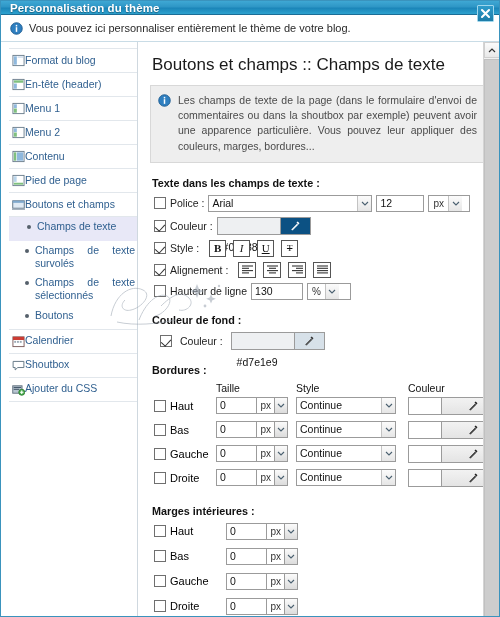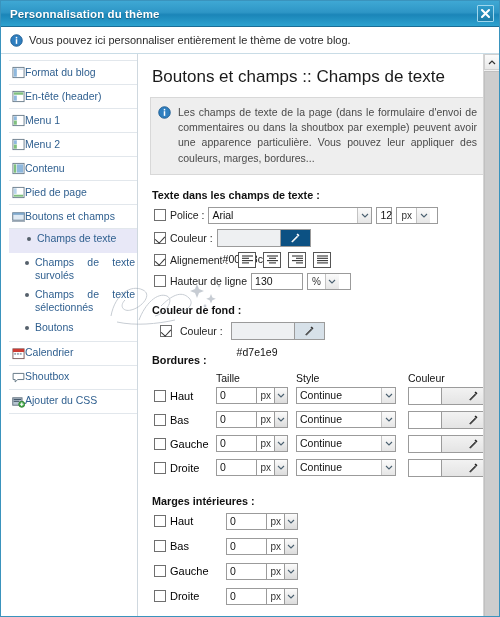--- a/index.html
+++ b/index.html
@@ -14,21 +14,21 @@
   #app {
     position: relative;
     width: 500px; height: 617px;
     border: 1px solid #3a93bd;
     background: #ffffff;
     overflow: hidden;
   }
 
   
   .titlebar {
-    height: 26px;
+    height: 14px;
     background: linear-gradient(to bottom, #3fa8d4 0%, #2e96c6 45%, #1b85b8 55%, #2da2cf 100%);
     border-bottom: 1px solid #1b6d96;
     display: flex; align-items: center;
     padding: 0 4px 0 9px;
     position: relative;
   }
   .titlebar-text {
     color: #ffffff;
     font-weight: bold;
     font-size: 11.5px;
@@ -472,21 +472,21 @@
         <span class="cb"></span>
         <span class="lab">Police :</span>
         <span class="sel" style="width:164px">
           <span class="selval">Arial</span>
           <span class="arrow">
             <svg width="8" height="5" viewBox="0 0 8 5">
                 <path d="M1 1 L4 4 L7 1" stroke="#4a6070" fill="none" stroke-width="1.1"></path>
               </svg>
           </span>
         </span>
-        <span class="txtfield" style="width:16px;display:flex;align-items:center">
+        <span class="txtfield" style="width:48px;display:flex;align-items:center">
           <span>12</span>
         </span>
         <span class="unitbox" style="width:42px">
           <span class="u">px</span>
           <span class="arrow">
             <svg width="8" height="5" viewBox="0 0 8 5">
                 <path d="M1 1 L4 4 L7 1" stroke="#4a6070" fill="none" stroke-width="1.1"></path>
               </svg>
           </span>
         </span>
@@ -499,20 +499,28 @@
           <span class="hex">#00588c</span>
           <span class="swatch" style="background:#0c5183">
             <svg width="12" height="12" viewBox="0 0 14 14">
               <path d="M3 11 L9.5 4.5 L10.5 5.5 L4 12 Z" fill="#ffffff" stroke="#dfe7ee" stroke-width=".6"></path>
               <rect x="9" y="2.4" width="3" height="2" fill="#fff" transform="rotate(45 10.5 3.4)"></rect>
             </svg>
           </span>
         </span>
       </div>
 
+      <div class="row">
+        <span class="cb checked"></span>
+        <span class="lab" style="margin-right:6px">Style :</span>
+        <span class="stylebtn" style="font-weight:bold">B</span>
+        <span class="stylebtn" style="font-style:italic">I</span>
+        <span class="stylebtn" style="text-decoration:underline">U</span>
+        <span class="stylebtn" style="text-decoration:line-through;font-size:9px">T</span>
+      </div>
 
       <div class="row">
         <span class="cb checked"></span>
         <span class="lab" style="margin-right:6px">Alignement :</span>
         <span class="alignbtn">
           <svg width="13" height="11" viewBox="0 0 13 11">
               <g stroke="#333" stroke-width="1.1">
                 <path d="M1 2 H12"></path>
                 <path d="M1 4.3 H8"></path>
                 <path d="M1 6.6 H12"></path>

